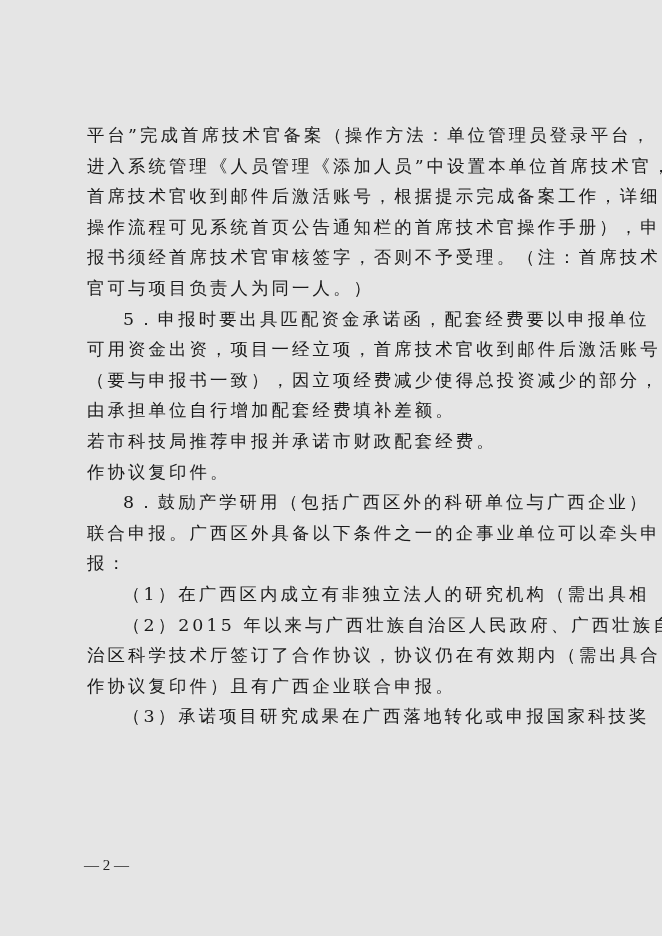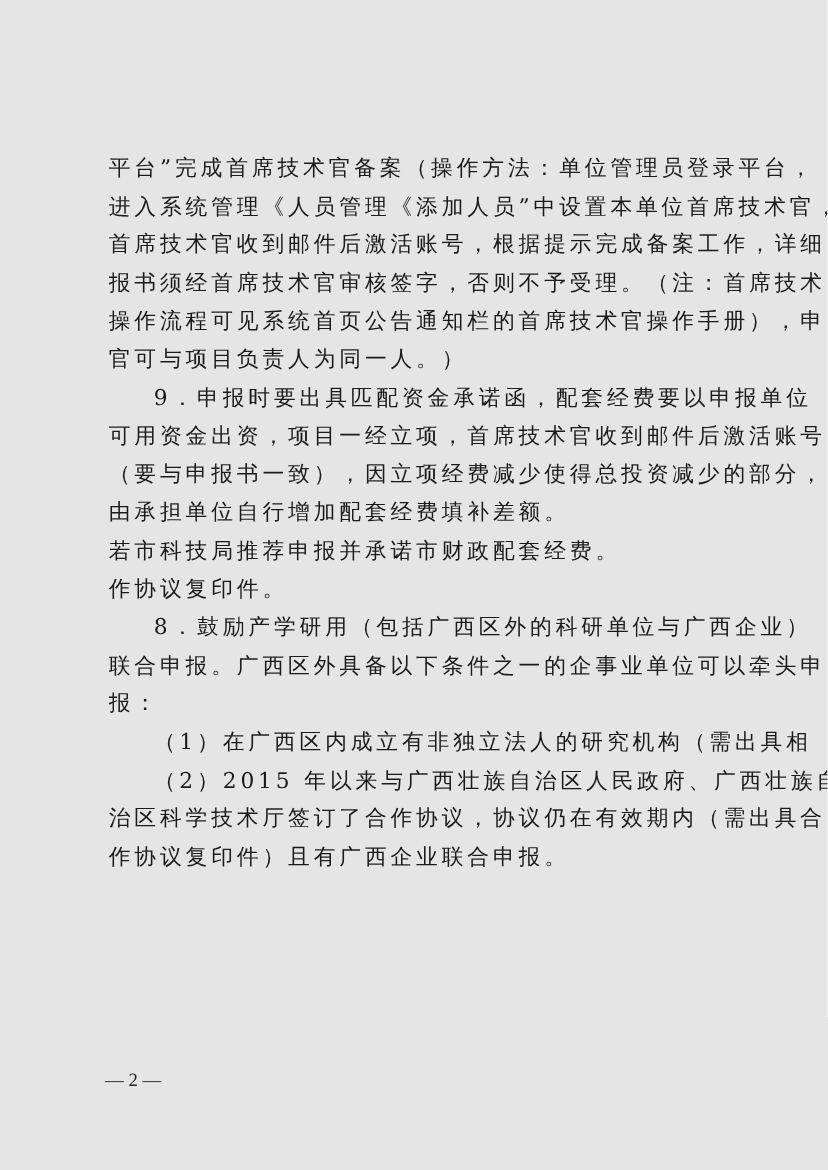--- a/index.html
+++ b/index.html
@@ -46,31 +46,32 @@
     }
   </style>
 </head>
 <body>
 
 <div class="page">
   <div class="body-text">
     <div class="line">平台”完成首席技术官备案（操作方法：单位管理员登录平台，</div>
     <div class="line">进入系统管理《人员管理《添加人员”中设置本单位首席技术官，</div>
     <div class="line">首席技术官收到邮件后激活账号，根据提示完成备案工作，详细</div>
+    <div class="line">操作流程可见系统首页公告通知栏的首席技术官操作手册），申</div>
     <div class="line">报书须经首席技术官审核签字，否则不予受理。（注：首席技术</div>
-    <div class="line">操作流程可见系统首页公告通知栏的首席技术官操作手册），申</div>
     <div class="line">官可与项目负责人为同一人。）</div>
-    <div class="line indent">9．申报时要出具匹配资金承诺函，配套经费要以申报单位</div>
+    <div class="line indent">5．申报时要出具匹配资金承诺函，配套经费要以申报单位</div>
     <div class="line">可用资金出资，项目一经立项，首席技术官收到邮件后激活账号</div>
     <div class="line">（要与申报书一致），因立项经费减少使得总投资减少的部分，</div>
     <div class="line">由承担单位自行增加配套经费填补差额。</div>
     <div class="line">若市科技局推荐申报并承诺市财政配套经费。</div>
     <div class="line">作协议复印件。</div>
     <div class="line indent">8．鼓励产学研用（包括广西区外的科研单位与广西企业）</div>
     <div class="line">联合申报。广西区外具备以下条件之一的企事业单位可以牵头申</div>
     <div class="line">报：</div>
     <div class="line indent">（1）在广西区内成立有非独立法人的研究机构（需出具相</div>
     <div class="line indent">（2）2015 年以来与广西壮族自治区人民政府、广西壮族自</div>
     <div class="line">治区科学技术厅签订了合作协议，协议仍在有效期内（需出具合</div>
     <div class="line">作协议复印件）且有广西企业联合申报。</div>
+    <div class="line indent">（3）承诺项目研究成果在广西落地转化或申报国家科技奖</div>
   </div>
   <div class="page-number">— 2 —</div>
 </div>
 
 </body></html>

